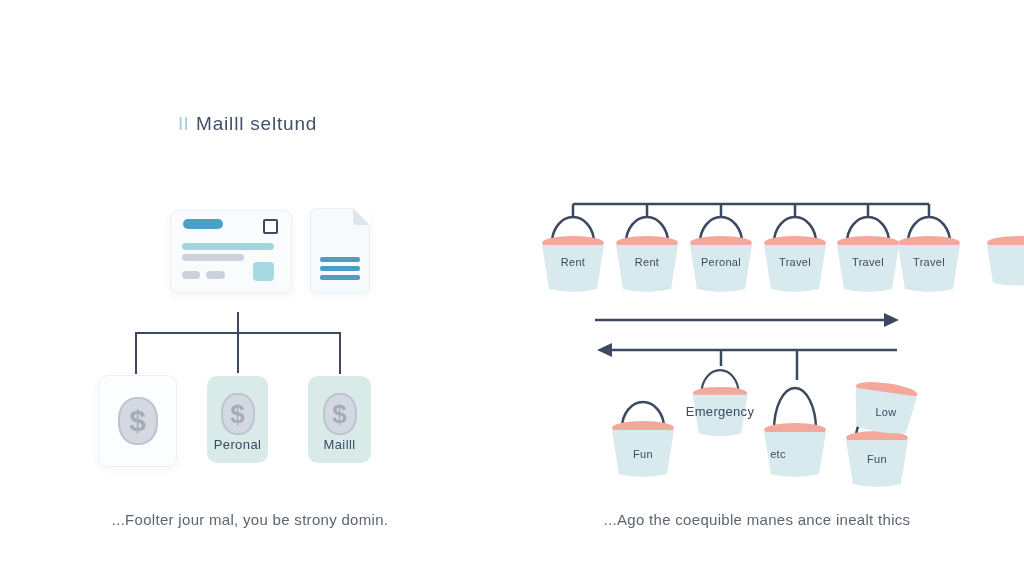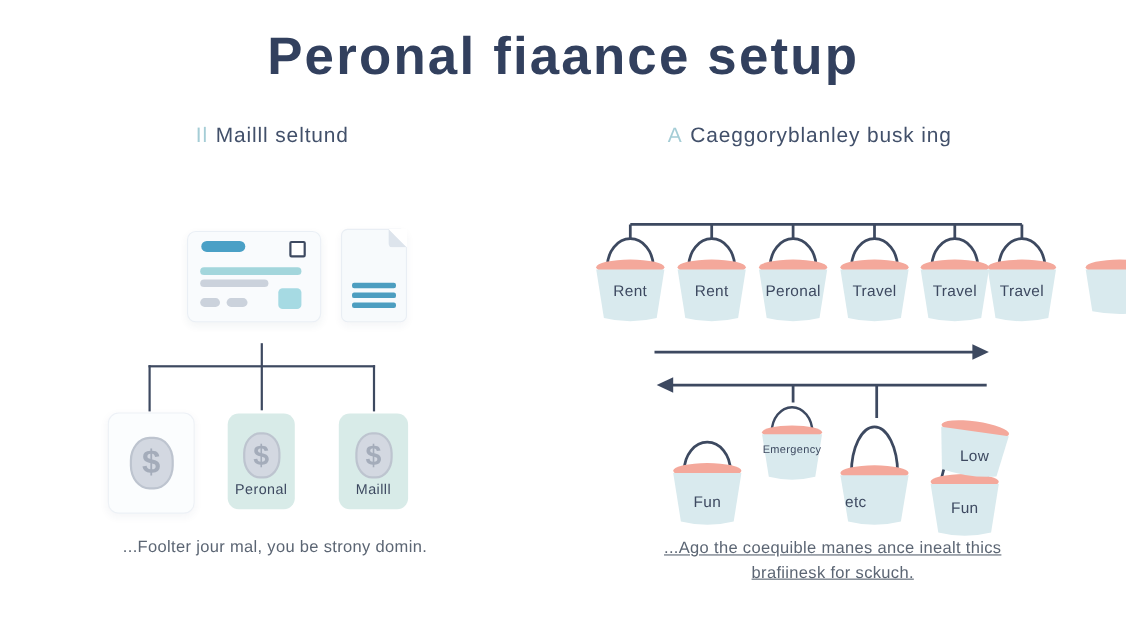--- a/index.html
+++ b/index.html
@@ -54,48 +54,44 @@
   .coin{
     width:30px;height:38px;border-radius:45%;background:var(--coin-fill);
     border:2px solid var(--coin-ring);display:flex;align-items:center;justify-content:center;
     font-size:26px;font-weight:700;color:var(--coin-text);
   }
   .mbox.white .coin{width:36px;height:44px;font-size:30px;}
   .mbox.teal1 .coin,.mbox.teal2 .coin{margin-top:17px;}
   .mbox-label{margin-top:auto;margin-bottom:11px;font-size:13px;color:var(--line);letter-spacing:.4px;}
   
   .caption{position:absolute;font-size:15px;letter-spacing:.3px;color:var(--caption);text-align:center;line-height:22px;}
-  .caption.lc{left:65px;top:487px;width:370px;}
-  .caption.rc{left:567px;top:488px;width:380px;text-decoration:underline;}
+  .caption.lc{left:65px;top:509px;width:370px;}
+  .caption.rc{left:567px;top:509px;width:380px;}
   .caption span{display:block;}
   
   .bsvg{position:absolute;left:0;top:0;}
   .bh{fill:none;stroke:var(--line);stroke-width:2.5;stroke-linecap:round;}
   .br{fill:var(--rim);}
   .bb{fill:var(--bucket);}
   .cl{fill:none;stroke:var(--line);stroke-width:2.5;}
   .ah{fill:var(--line);stroke:none;}
   .blabel{
     position:absolute;width:80px;text-align:center;transform:translateX(-50%);
-    font-size:14px;color:var(--line);letter-spacing:.3px;
+    font-size:11px;color:var(--line);letter-spacing:.3px;
   }
-  .blabel.small{font-size:10px;}
+  .blabel.small{font-size:13px;}
 </style>
 </head>
 <body>
 
 <div class="canvas">
 
-  <div class="title">Peronal fiaance setup</div>
 
   <div class="subtitle left">
     <span class="prefix">Il</span><span>Mailll seltund</span>
-  </div>
-  <div class="subtitle right">
-    <span class="prefix">A</span><span>Caeggoryblanley busk ing</span>
   </div>
 
   <div class="card">
     <div class="bar blue"></div>
     <div class="sq-outline"></div>
     <div class="bar teal"></div>
     <div class="bar gray"></div>
     <div class="chip c1"></div>
     <div class="chip c2"></div>
     <div class="teal-square"></div>
@@ -181,16 +177,15 @@
   <span class="blabel" style="left:929px;top:256px;">Travel</span>
   <span class="blabel" style="left:643px;top:448px;">Fun</span>
   <span class="blabel small" style="left:720px;top:404px;">Emergency</span>
   <span class="blabel" style="left:778px;top:448px;">etc</span>
   <span class="blabel" style="left:886px;top:406px;">Low</span>
   <span class="blabel" style="left:877px;top:453px;">Fun</span>
 
   <div class="caption lc">...Foolter jour mal, you be strony domin.</div>
   <div class="caption rc">
     <span>...Ago the coequible manes ance inealt thics</span>
-    <span>brafiinesk for sckuch.</span>
   </div>
 
 </div>
 
 </body></html>

